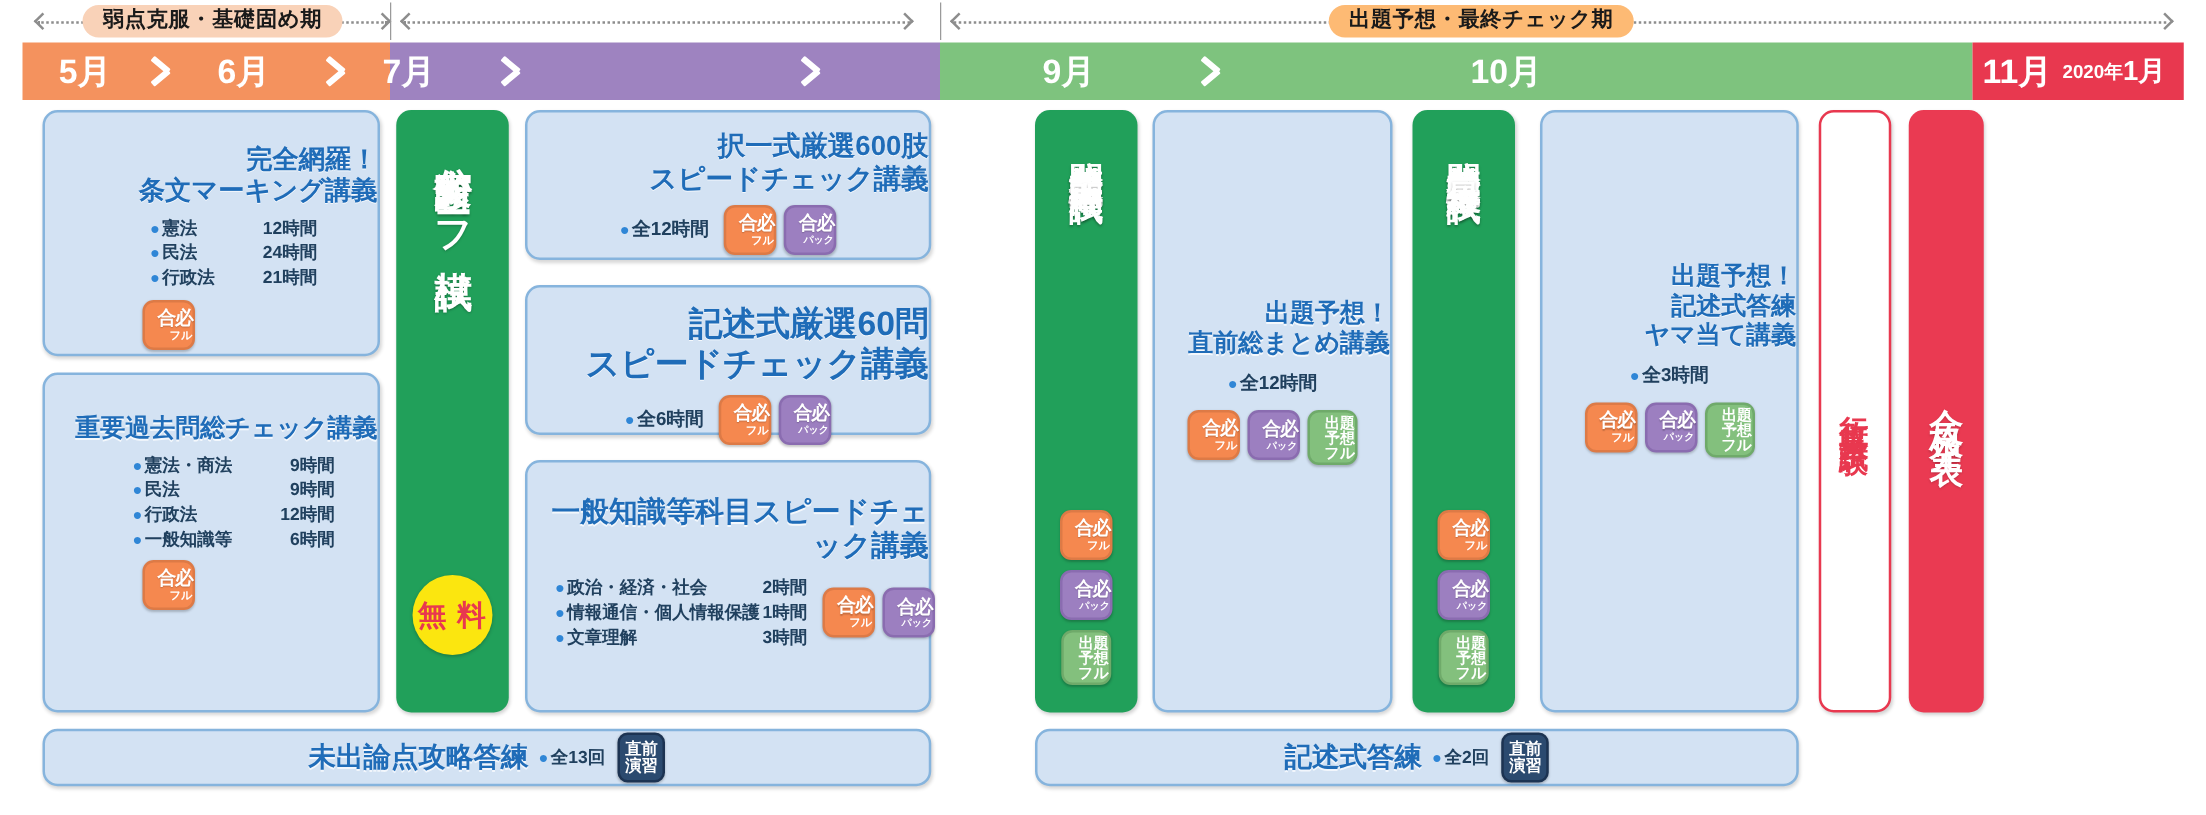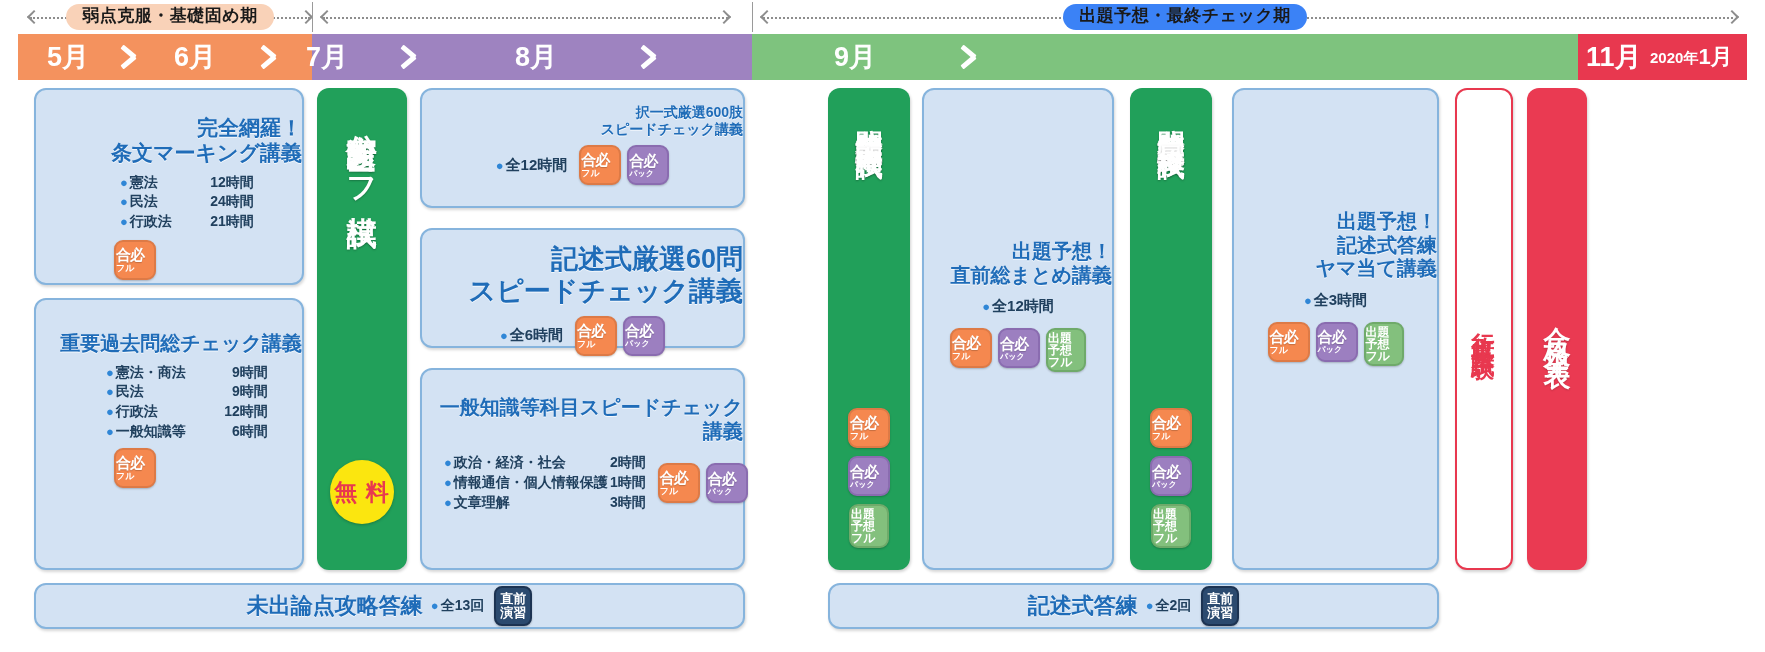--- a/index.html
+++ b/index.html
@@ -19,21 +19,21 @@
   .phase-line { position: absolute; top: 17px; height: 0;
                 border-top: 2px dotted #8d8d8d; }
   .phase-pill {
     position: relative; z-index: 3; border-radius: 14px;
     padding: 3px 16px 5px; font-size: 17px; font-weight: bold;
     color: #1a1a1a; letter-spacing: .5px; white-space: nowrap;
     line-height: 1.1;
   }
   .pill-orange { background: #f9d2b8; }
   .pill-purple { background: #c3b0d8; }
-  .pill-green  { background: #3b82f6; }
+  .pill-green  { background: #fdba74; }
   .arrow-l, .arrow-r { position: absolute; top: 9px; width: 9px; height: 16px; }
   .arrow-l::after, .arrow-r::after {
     content: ""; position: absolute; top: 3px; width: 8px; height: 8px;
     border-top: 2px solid #8d8d8d; border-right: 2px solid #8d8d8d;
   }
   .arrow-l::after { transform: rotate(-135deg); left: 1px; }
   .arrow-r::after { transform: rotate(45deg); left: 0; }
   .tick { position: absolute; top: 2px; width: 1px; height: 30px; background: #9a9a9a; }
 
   
@@ -75,21 +75,21 @@
           font-weight: bold; line-height: 1.42; white-space: nowrap; }
   .dot { color: #2f86d6; font-size: 13px; margin-right: 2px; }
   .bname { display: inline-block; }
   .bhour { display: inline-block; text-align: right; }
   .allline { display: flex; align-items: center; justify-content: center;
              font-size: 15px; color: #20405e; font-weight: bold; }
 
   
   .badge {
     width: 42px; height: 40px; border-radius: 9px; border: 2px solid;
-    display: flex; flex-direction: column; align-items: flex-start;
+    display: flex; flex-direction: column; align-items: flex-end;
     justify-content: center; color: #fff; box-shadow: 0 1px 2px rgba(0,0,0,.22);
     line-height: 1; flex: 0 0 auto;
   }
   .badge .b1 { font-size: 15px; font-weight: bold; letter-spacing: -1px;
                text-shadow: 0 1px 1px rgba(0,0,0,.2); }
   .badge .b2 { font-size: 9px; font-weight: bold; margin-top: 2px; }
   .badge .b2sm { font-size: 8px; }
   .bg-orange { background: #f5884f; border-color: #e0enone; border-color: #dd7a46; }
   .bg-purple { background: #9c7fc0; border-color: #8a6cb0; }
   .bg-lgreen { background: #83c07d; border-color: #6faa6a; }
@@ -191,25 +191,25 @@
 
     <div class="mlabel" style="left:20px; width:96px;">
       <span>5月</span>
     </div>
     <div class="mlabel" style="left:140px; width:110px;">
       <span>6月</span>
     </div>
     <div class="mlabel" style="left:272px; width:110px;">
       <span>7月</span>
     </div>
-    <div class="mlabel" style="left:452px; width:168px;">
-      <span>8月</span>
-    </div>
     <div class="mlabel" style="left:770px; width:170px;">
       <span>9月</span>
+    </div>
+    <div class="mlabel" style="left:1120px; width:170px;">
+      <span>10月</span>
     </div>
     <div class="mlabel" style="left:1586px; width:60px; justify-content:flex-start;">
       <span>11月</span>
     </div>
     <div class="mlabel" style="left:1650px; width:100px; justify-content:flex-start;">
       <span class="yr" style="margin-left:0">2020</span>
         <span class="yr" style="margin-left:0">年</span>
         <span style="font-size:22px">1月</span>
     </div>
   </div>
@@ -281,21 +281,21 @@
     </div>
 
     <div class="gcol" style="left:317px; top:8px; width:90px; height:482px;">
       <div class="vtext" style="font-size:30px; margin-top:22px;">実力診断ハーフ模試</div>
       <div class="free-badge" style="position:absolute; left:13px; top:372px;">
         <span>無 料</span>
       </div>
     </div>
 
     <div class="card" style="left:420px; top:8px; width:325px; height:120px;">
-      <div class="card-title" style="font-size:14px; margin-top:14px;">
+      <div class="card-title" style="font-size:22px; margin-top:14px;">
         <div>択一式厳選600肢</div>
         <div>スピードチェック講義</div>
       </div>
       <div style="display:flex; align-items:center; justify-content:center; gap:12px; margin-top:8px;">
         <div class="allline">
           <span class="dot">●</span>
           <span>全12時間</span>
         </div>
         <div class="badge-row">
           <div class="badge bg-orange">
@@ -327,21 +327,21 @@
           </div>
           <div class="badge bg-purple">
             <span class="b1">合必</span>
             <span class="b2 b2sm">パック</span>
           </div>
         </div>
       </div>
     </div>
 
     <div class="card" style="left:420px; top:288px; width:325px; height:202px;">
-      <div class="card-title" style="font-size:20px; margin-top:26px;">
+      <div class="card-title" style="font-size:23px; margin-top:26px;">
         <div>一般知識等科目スピードチェック講義</div>
       </div>
       <div style="display:flex; align-items:center; margin-top:10px; padding-left:22px;">
         <div class="bullets" style="margin-top:0">
           <div class="brow">
             <span class="dot">●</span>
             <span class="bname" style="width:144px">政治・経済・社会</span>
             <span class="bhour" style="width:48px">2時間</span>
           </div>
           <div class="brow">

